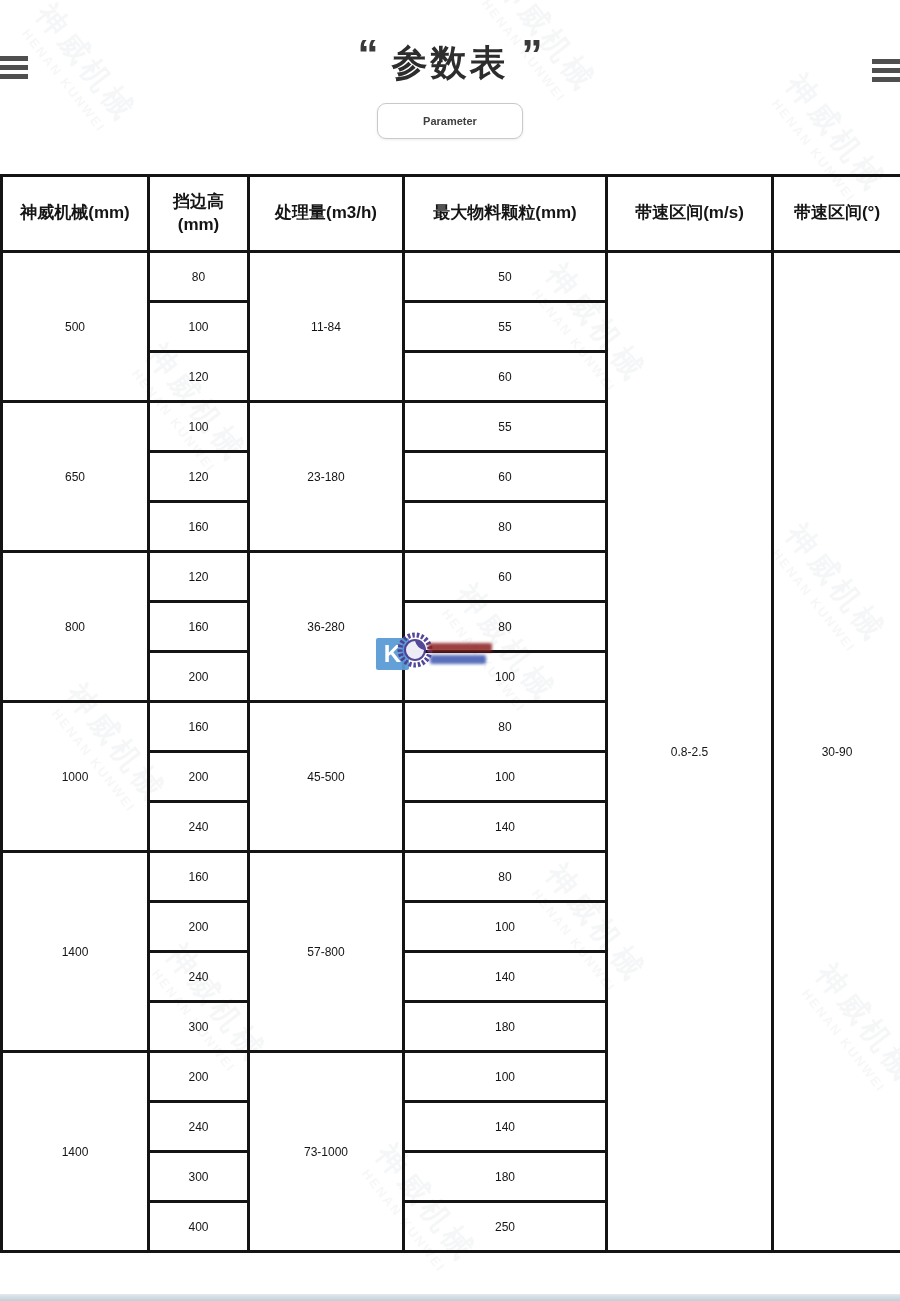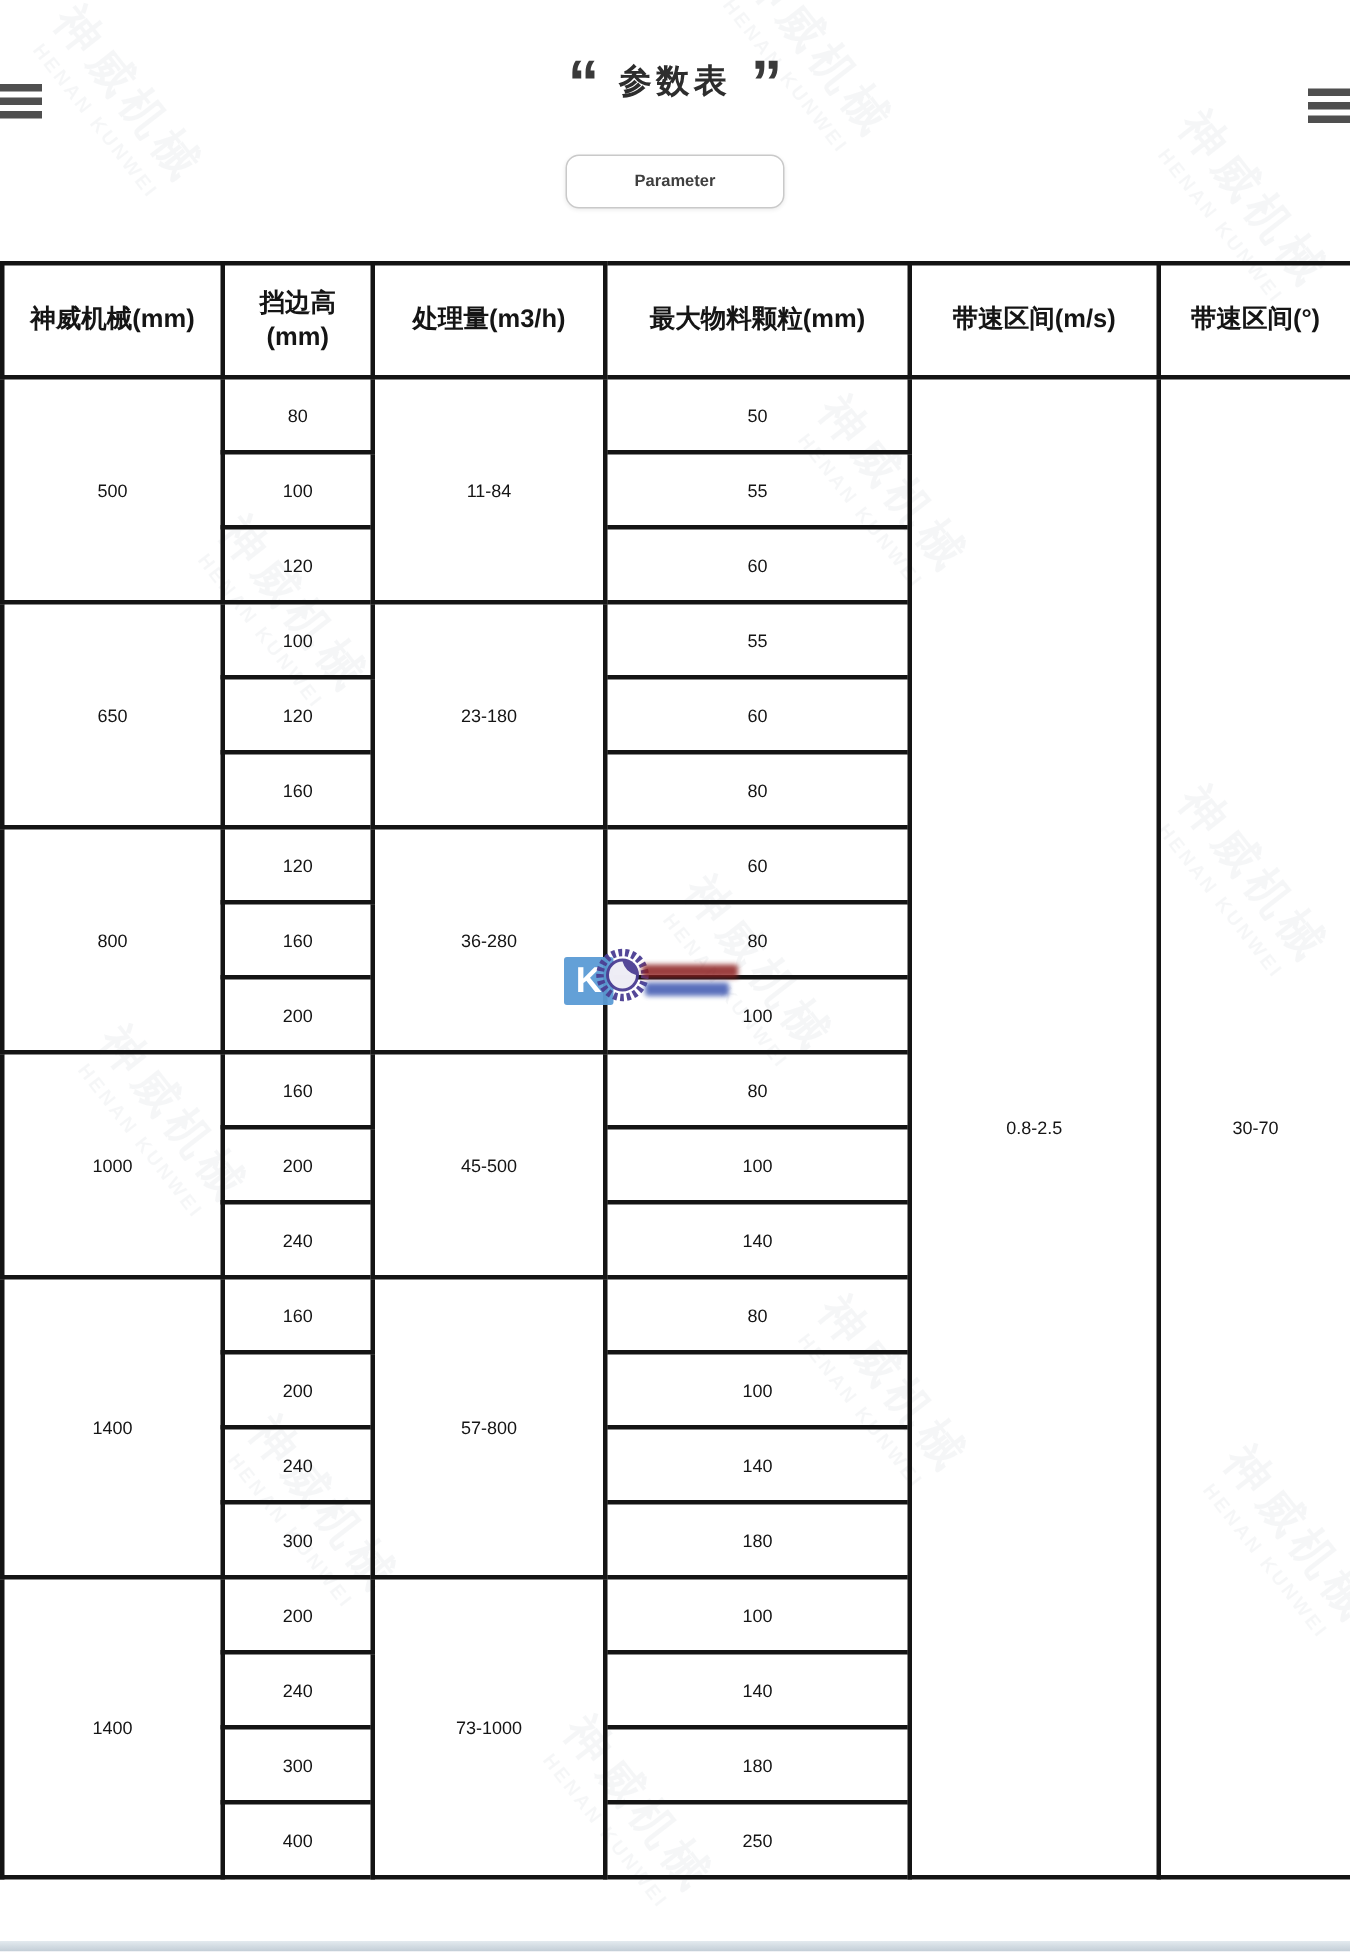--- a/index.html
+++ b/index.html
@@ -17,21 +17,21 @@
   
   .burger { position:absolute; width:28px; display:flex; flex-direction:column; gap:4px; }
   .burger i { display:block; height:5px; background:#4f4f4f; }
   .burger.left  { left:0;  top:56px; }
   .burger.right { right:0; top:59px; }
 
   
   .title-row { position:absolute; top:40px; left:0; width:100%;
                display:flex; justify-content:center; align-items:flex-start; gap:13px; }
   .quote { font-size:42px; font-weight:bold; color:#3a3a3a; line-height:1; transform:translateY(-6px); }
-  .title-bold { font-size:22px; font-weight:bold; color:#2d2d2d; letter-spacing:3px; line-height:1.3; }
+  .title-bold { font-size:36px; font-weight:bold; color:#2d2d2d; letter-spacing:3px; line-height:1.3; }
   .title-reg  { font-size:30px; font-weight:normal; color:#3c3c3c; letter-spacing:2px; line-height:1.4; }
 
   .pill { position:absolute; top:103px; left:377px; width:146px; height:36px;
           border:1px solid #c9c9c9; border-radius:9px; background:#fff;
           display:flex; align-items:center; justify-content:center;
           font-size:11px; font-weight:bold; color:#3f3f3f;
           box-shadow:0 1px 3px rgba(0,0,0,.08); }
 
   
   table { position:absolute; top:174px; left:0; width:900px;
@@ -150,21 +150,21 @@
       </tr>
     </thead>
     <tbody>
 
       <tr>
         <td rowspan="3">500</td>
         <td>80</td>
         <td rowspan="3">11-84</td>
         <td>50</td>
         <td rowspan="20">0.8-2.5</td>
-        <td rowspan="20">30-70</td>
+        <td rowspan="20">30-90</td>
       </tr>
       <tr>
         <td>100</td>
         <td>55</td>
       </tr>
       <tr>
         <td>120</td>
         <td>60</td>
       </tr>
 

